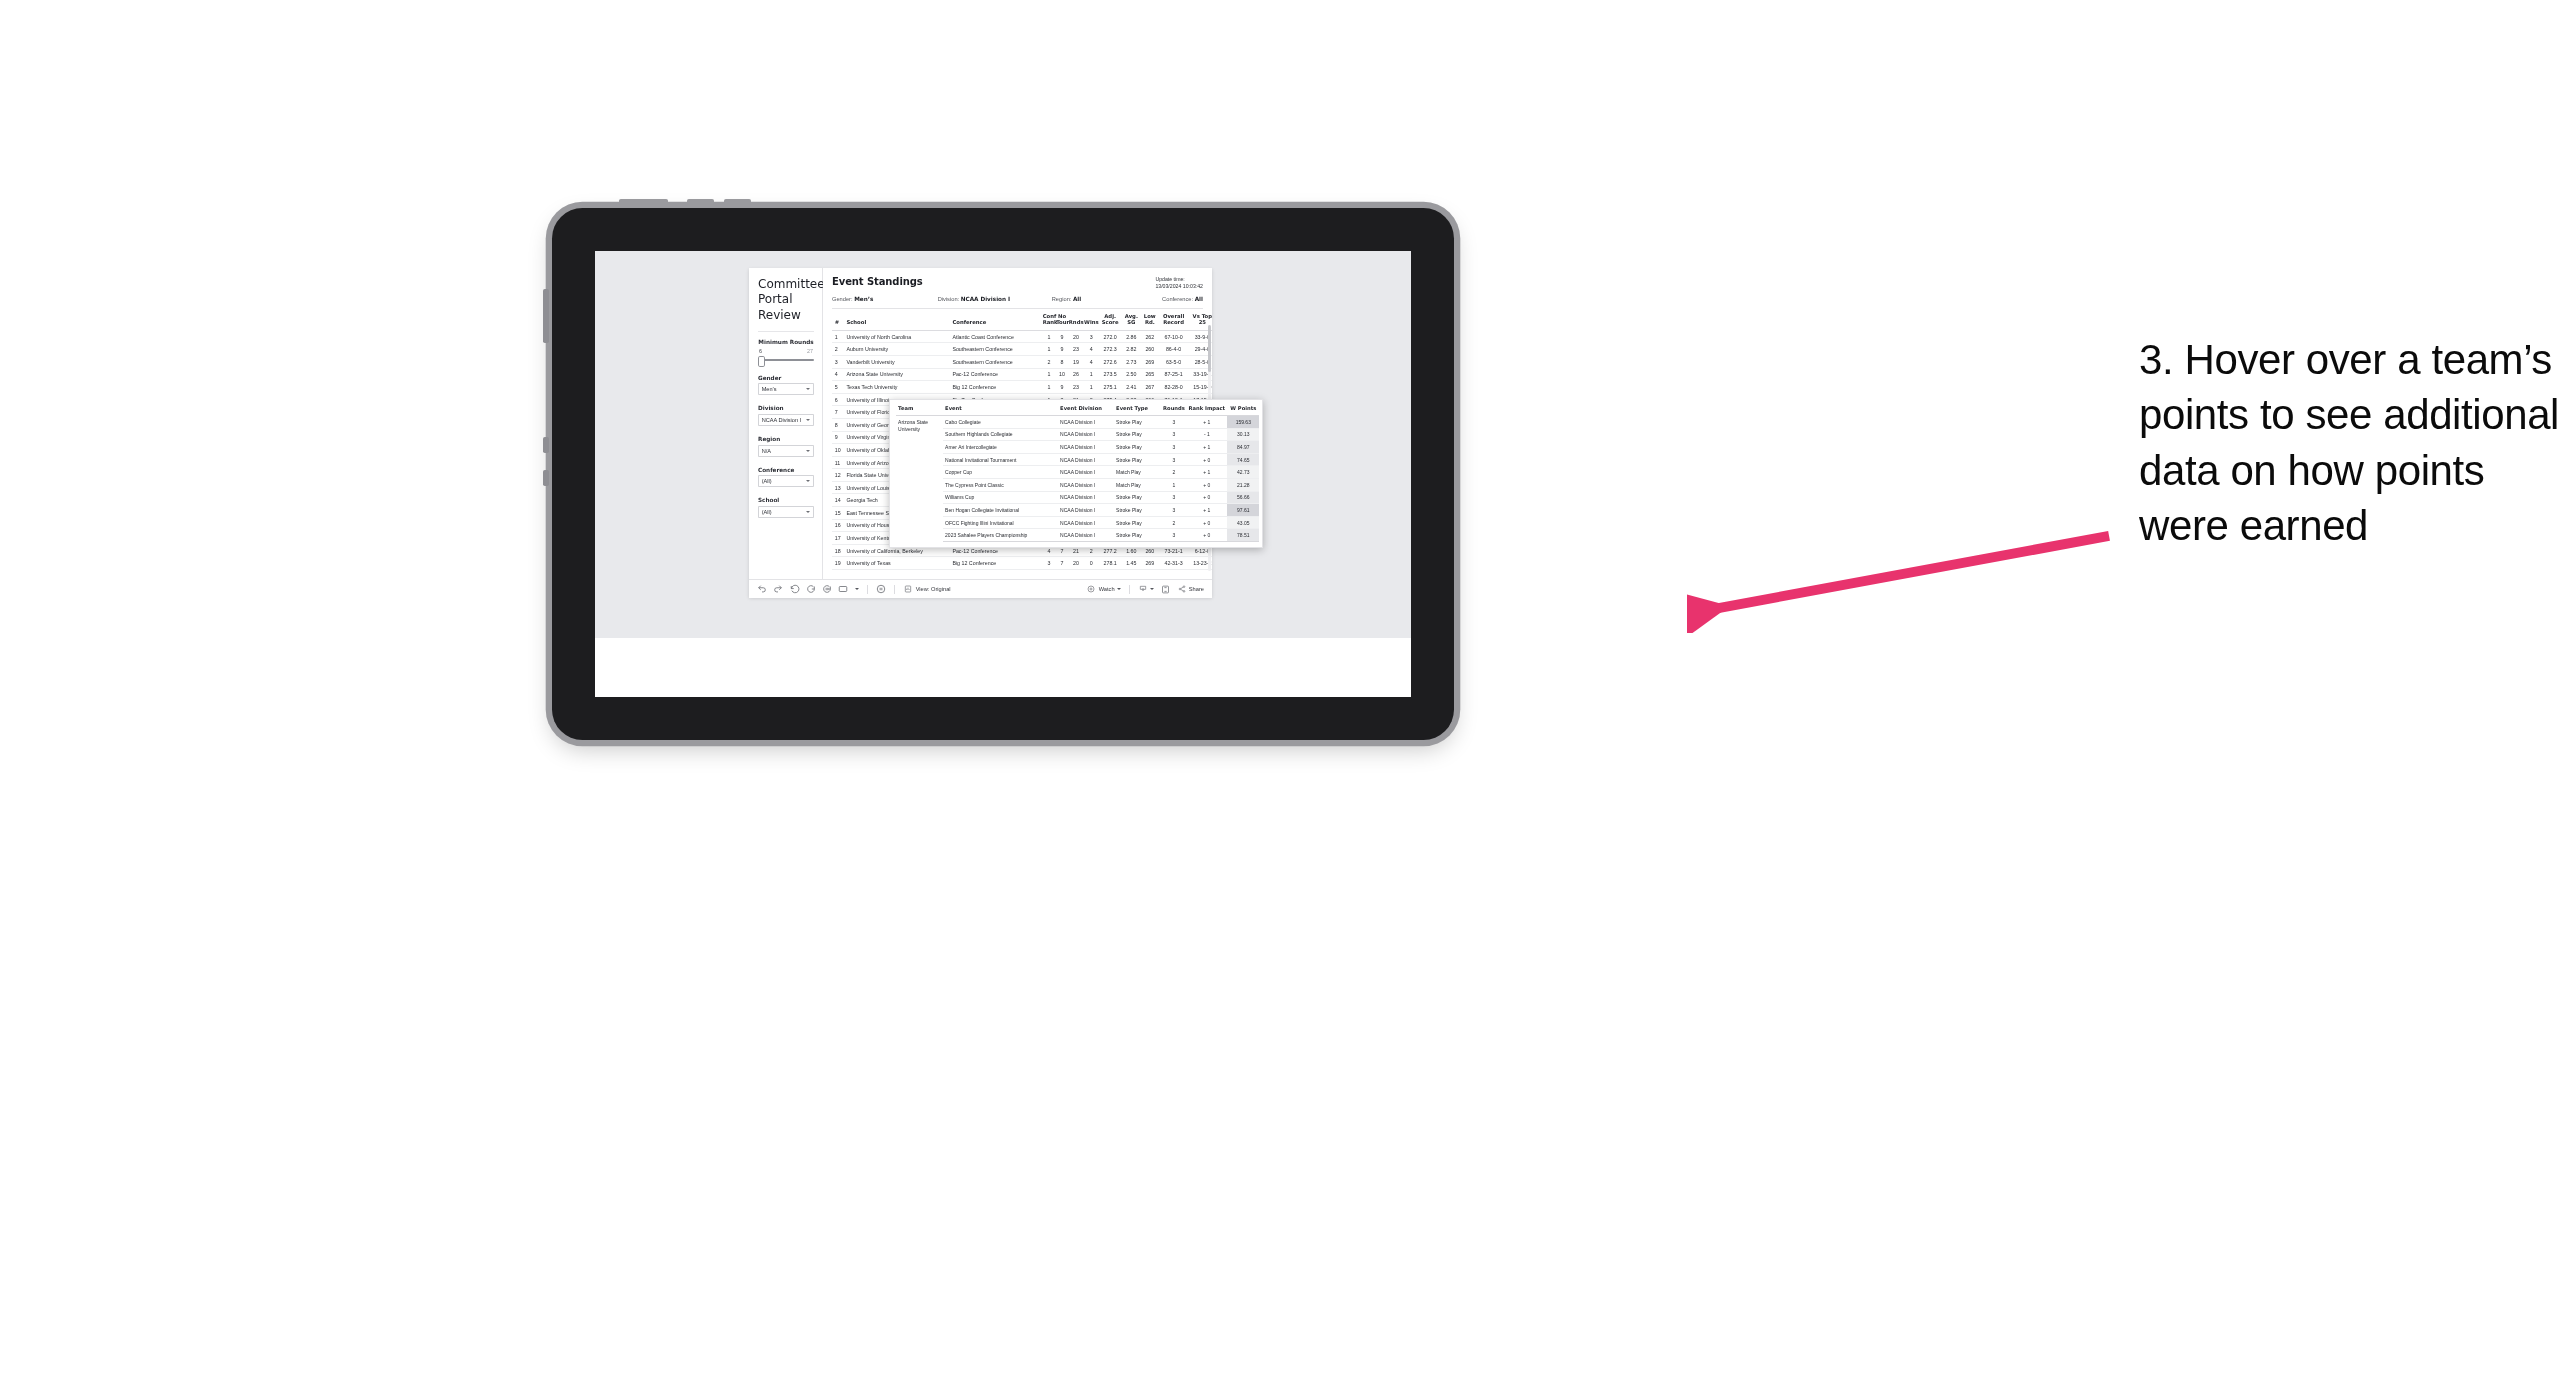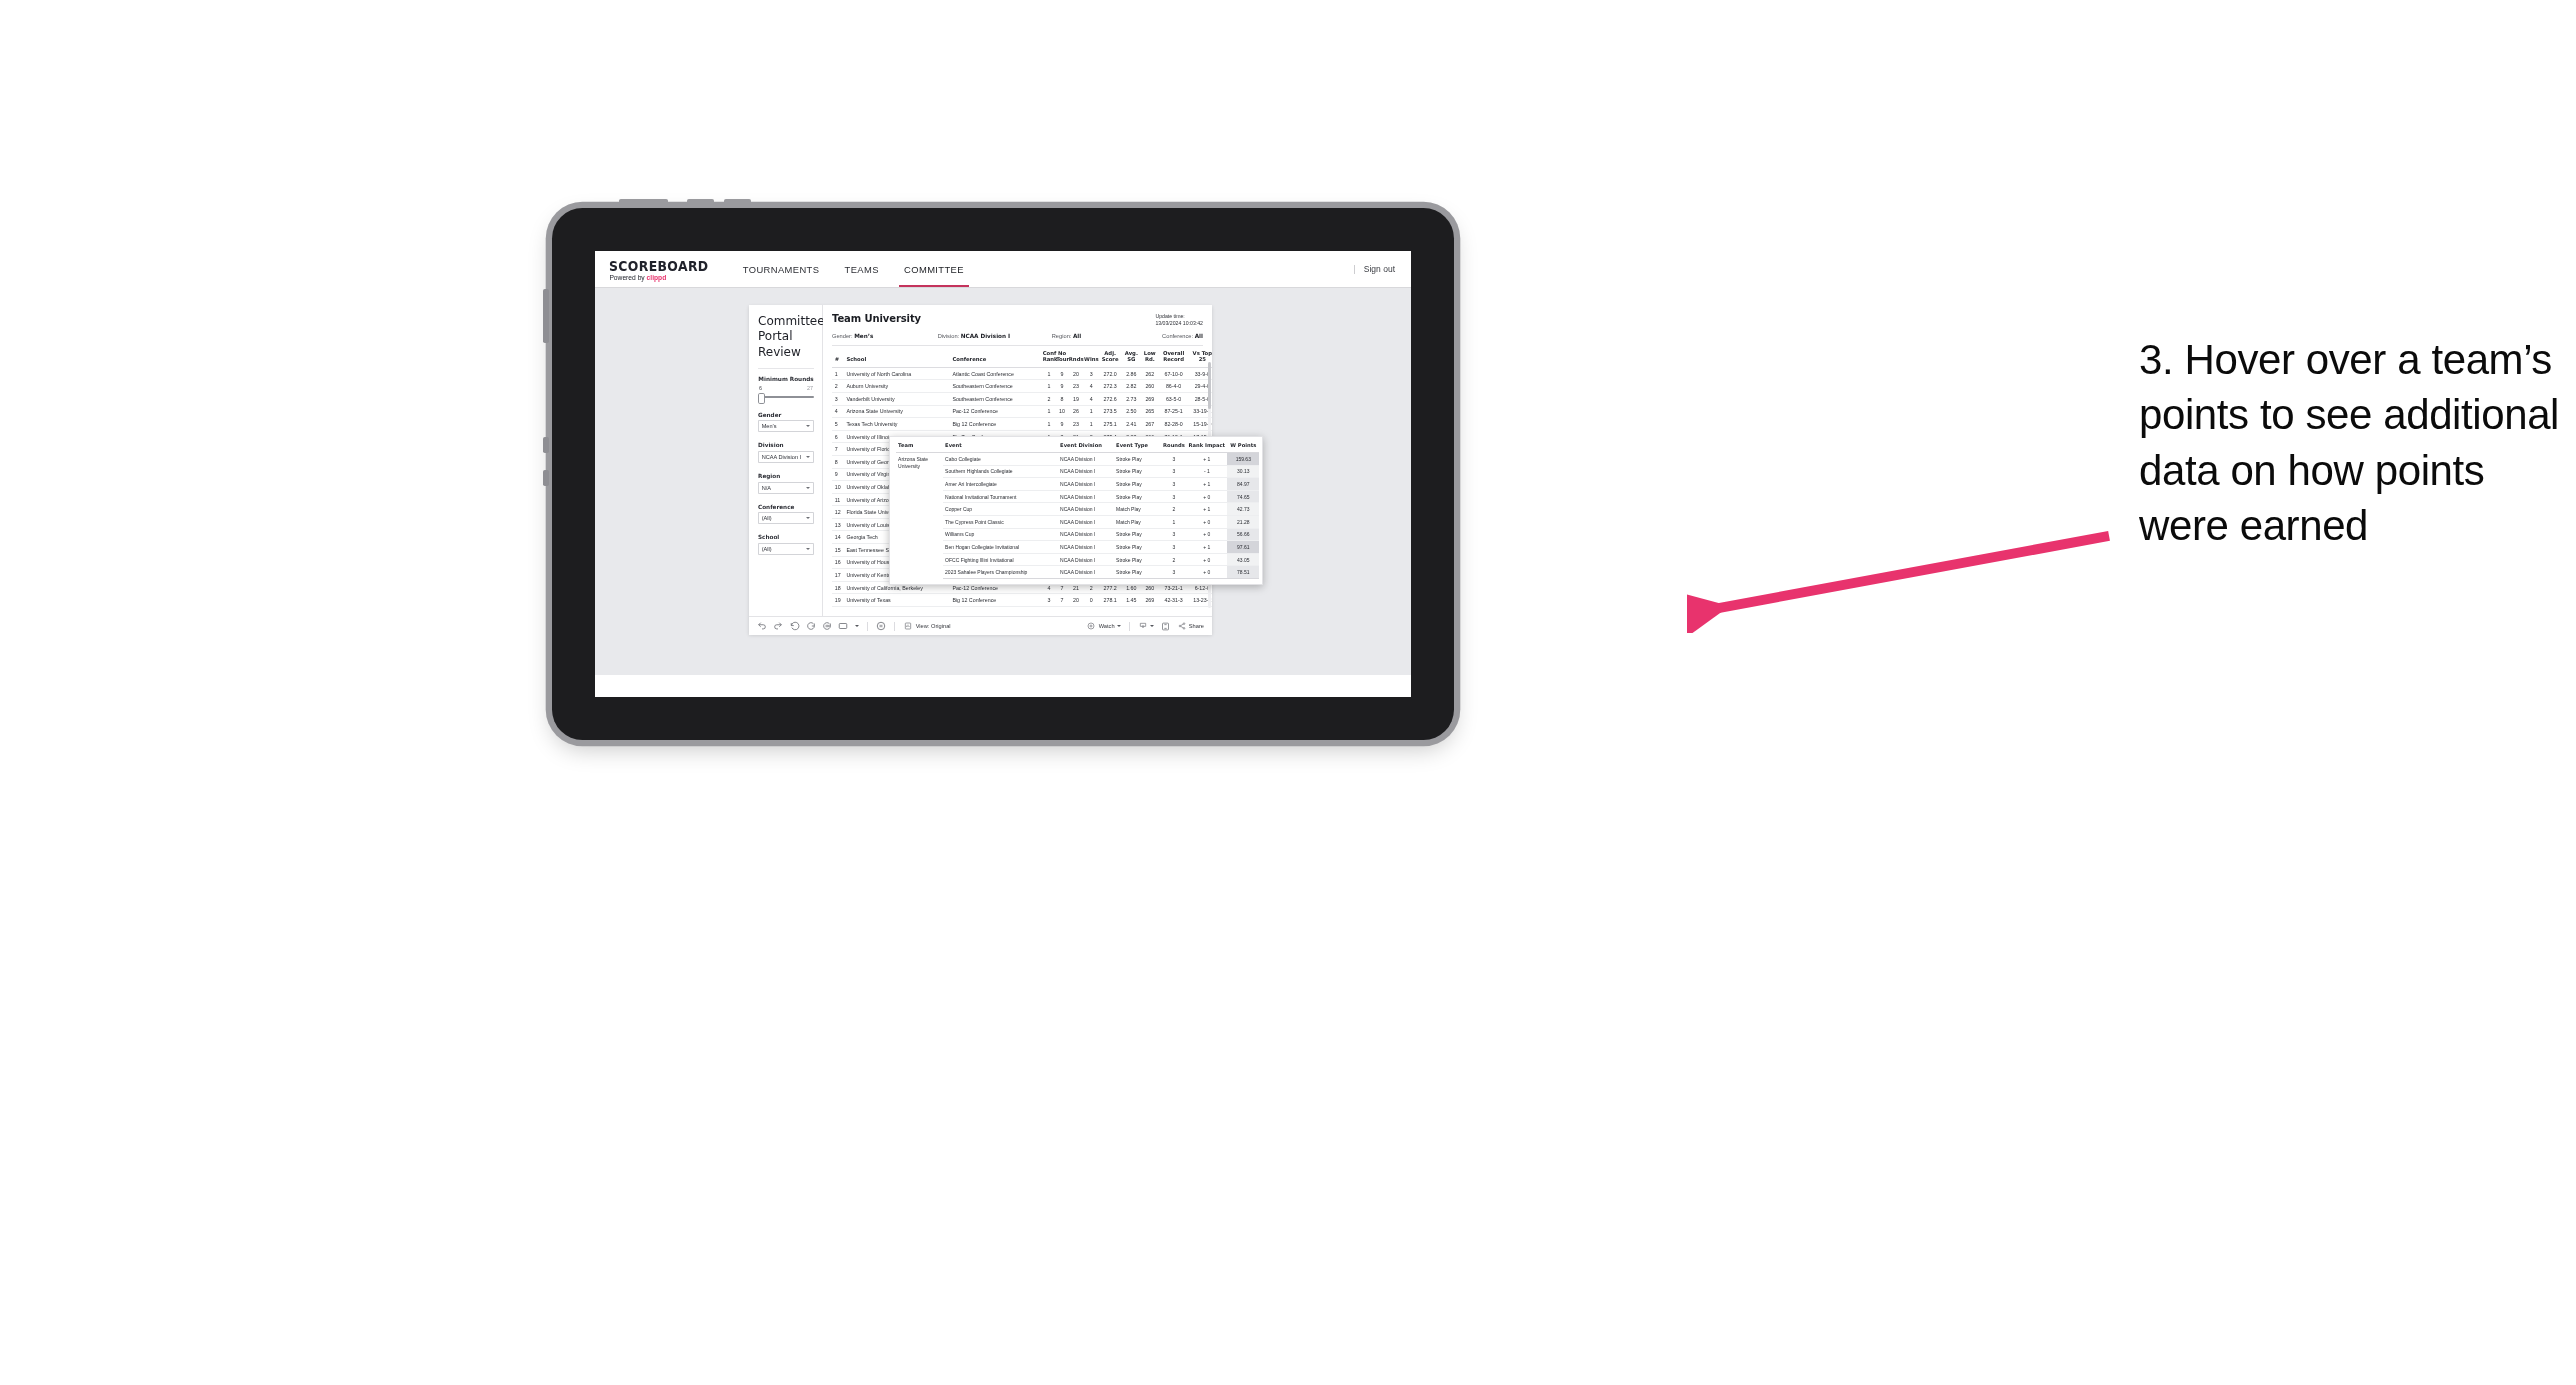--- a/index.html
+++ b/index.html
@@ -139,33 +139,20 @@
 <div id="tablet-frame">
   <div class="side-btn" id="power-button"></div>
   <div class="side-btn" id="vol-up-button"></div>
   <div class="side-btn" id="vol-dn-button"></div>
   <div id="camera-dot"></div>
   <div id="smart-conn-1"></div>
   <div id="smart-conn-2"></div>
 
   <div id="tablet-screen">
 
-    <div id="app-topbar">
-      <div id="brand-block">
-        <div id="brand-title">SCOREBOARD</div>
-        <div id="brand-sub"><span>Powered by </span><span class="brand-accent">clippd</span></div>
-      </div>
-      <div class="topnav-item">TOURNAMENTS</div>
-      <div class="topnav-item">TEAMS</div>
-      <div class="topnav-item active">COMMITTEE</div>
-      <div id="topbar-right">
-        <span id="topbar-divider">|</span>
-        <span>Sign out</span>
-      </div>
-    </div>
 
 
     <div id="app-canvas">
       <div id="dashboard-card">
         <div id="dash-body">
 
           <div id="filter-panel">
             <div id="portal-title">Committee Portal Review</div>
             <div id="portal-rule"></div>
 
@@ -217,21 +204,21 @@
               <div class="filter-label">School</div>
               <div class="select-box">
                 <span class="sel-val">(All)</span>
                 <span class="caret"></span>
               </div>
             </div>
           </div>
 
           <div id="report-area">
             <div id="report-head">
-              <div id="report-title">Team University</div>
+              <div id="report-title">Event Standings</div>
               <div id="update-block">
                 <div>Update time:</div>
                 <div>13/03/2024 10:03:42</div>
               </div>
             </div>
 
             <div id="filter-summary">
               <span class="fs-item" id="fs-gender"><span>Gender:</span> <b>Men’s</b></span>
               <span class="fs-item" id="fs-division"><span>Division:</span> <b>NCAA Division I</b></span>
               <span class="fs-item" id="fs-region"><span>Region:</span> <b>All</b></span>

